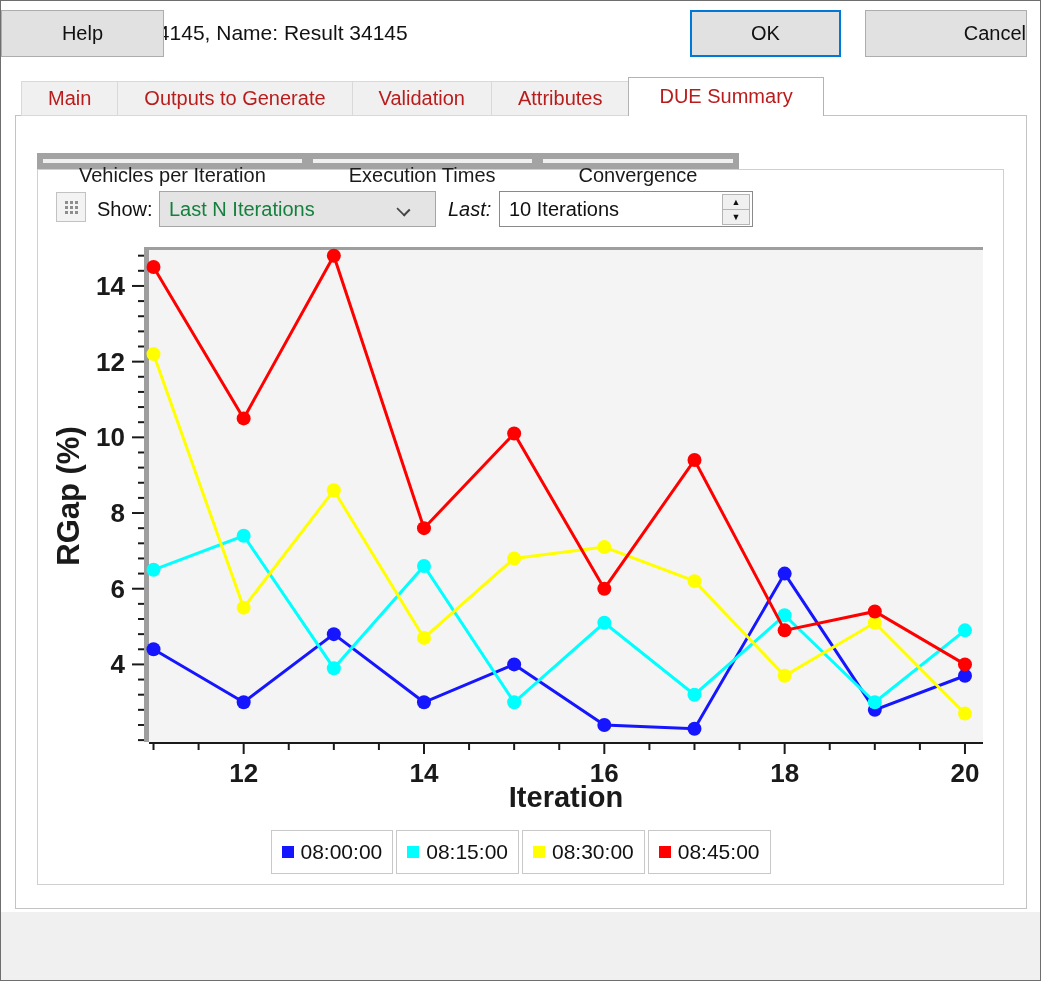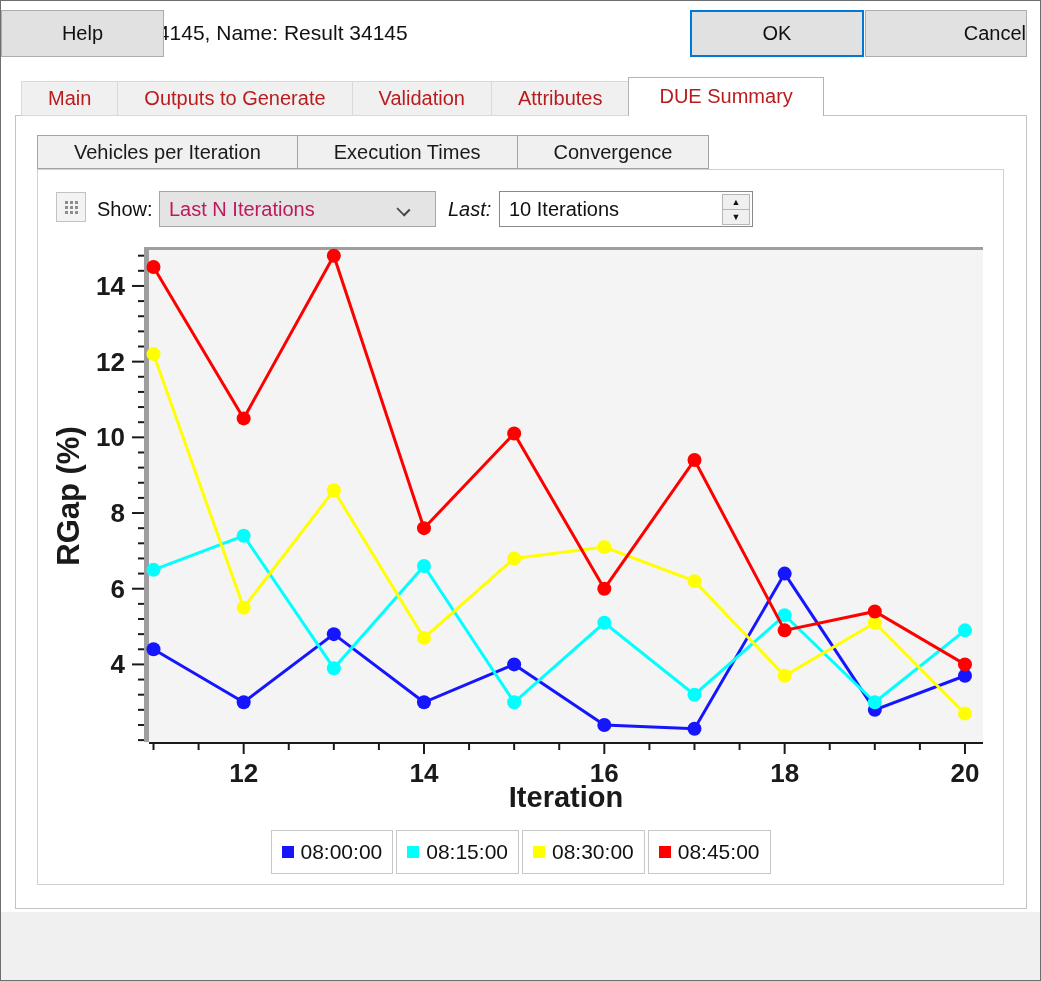--- a/index.html
+++ b/index.html
@@ -17,48 +17,48 @@
 
   
   .tabpanel { position:absolute; left:14px; top:114px; width:1012px; height:794px; background:#fff; border:1px solid #c3c3c3; }
   .tabrow { position:absolute; left:20px; top:76px; height:39px; display:flex; align-items:flex-end; z-index:5; }
   .tab { height:35px; line-height:33px; padding:0 26px; font-size:20px; color:#b91c1c; background:#f0f0f0; border:1px solid #d9d9d9; margin-right:-1px; white-space:nowrap; }
   .tab.active { height:39px; line-height:37px; background:#ffffff; border:1px solid #b3b3b3; border-bottom:none; padding:0 30px; }
 
   
   .subpanel { position:absolute; left:36px; top:168px; width:967px; height:716px; background:#fff; border:1px solid #d0d0d0; }
   .subtabrow { position:absolute; left:36px; top:130px; height:38px; display:flex; align-items:flex-end; z-index:6; }
-  .subtab { height:34px; line-height:32px; padding:0 36px; font-size:20px; color:#1a1a1a; background:#f0f0f0; border:1px solid #a3a3a3; margin-right:-1px; white-space:nowrap; }
+  .subtab { height:16px; line-height:32px; padding:0 36px; font-size:20px; color:#1a1a1a; background:#f0f0f0; border:6px solid #a3a3a3; margin-right:-1px; white-space:nowrap; }
   .subtab.active { height:38px; line-height:36px; background:#ffffff; border:1px solid #b3b3b3; border-bottom:none; }
 
   
   .grid-btn { position:absolute; left:55px; top:191px; width:30px; height:30px; background:#f3f3f3; border:1px solid #c2c2c2; }
   .grid-dots { position:absolute; left:8px; top:8px; width:3px; height:3px; background:#8d8d8d;
     box-shadow: 5px 0 #8d8d8d, 10px 0 #8d8d8d, 0 5px #8d8d8d, 5px 5px #8d8d8d, 10px 5px #8d8d8d, 0 10px #8d8d8d, 5px 10px #8d8d8d, 10px 10px #8d8d8d; }
   .ctl-label { position:absolute; top:192px; height:32px; line-height:32px; font-size:20px; color:#111; }
   .lbl-show { left:96px; }
   .lbl-last { left:447px;font-style:italic; }
-  .combo { position:absolute; left:158px; top:190px; width:277px; height:36px; background:#e4e4e4; border:1px solid #a6a6a6; font-size:20px; color:#be185d; line-height:34px; padding-left:9px; }
+  .combo { position:absolute; left:158px; top:190px; width:277px; height:36px; background:#e4e4e4; border:1px solid #a6a6a6; font-size:20px; color:#15803d; line-height:34px; padding-left:9px; }
   .combo .chev { position:absolute; right:26px; top:12px; width:11px; height:11px; border-right:2px solid #444; border-bottom:2px solid #444; transform:rotate(45deg) scale(1,0.8); }
   .spin { position:absolute; left:498px; top:190px; width:254px; height:36px; background:#ffffff; border:1px solid #8a8a8a; font-size:20px; color:#111; line-height:34px; padding-left:9px; }
   .spin-btns { position:absolute; right:2px; top:2px; width:28px; height:30px; display:flex; flex-direction:column; }
   .spin-btn { flex:1; background:#f0f0f0; border:1px solid #b5b5b5; font-size:9px; line-height:14px; text-align:center; color:#111; }
   .spin-btn + .spin-btn { margin-top:-1px; }
 
   
   .chart-svg { position:absolute; left:36px; top:240px; }
   .legend { position:absolute; left:36px; top:829px; width:967px; display:flex; justify-content:center; gap:3px; }
   .legend-item { display:flex; align-items:center; gap:7px; background:#fff; border:1px solid #c8c8c8; height:44px; padding:0 10px; font-size:21px; color:#111; }
   .legend-swatch { width:12px; height:12px; display:inline-block; }
 
   
   .footer { position:absolute; left:0; top:911px; width:100%; height:70px; background:#f0f0f0; }
   .push-btn { position:absolute; top:9px; height:47px; background:#e1e1e1; border:1px solid #adadad; font-size:20px; color:#111; text-align:center; line-height:45px; }
   .btn-help { left:0; width:163px; }
-  .btn-ok { left:689px; width:174px; border:2px solid #0078d7; line-height:43px; }
+  .btn-ok { left:689px; width:151px; border:2px solid #0078d7; line-height:43px; }
   .btn-cancel { left:864px; width:162px;text-align:right; }
 </style>
 </head>
 <body>
 
 <div class="dialog">
 
   <div class="titlebar">
     <div class="app-logo">
       <span>.next</span>

